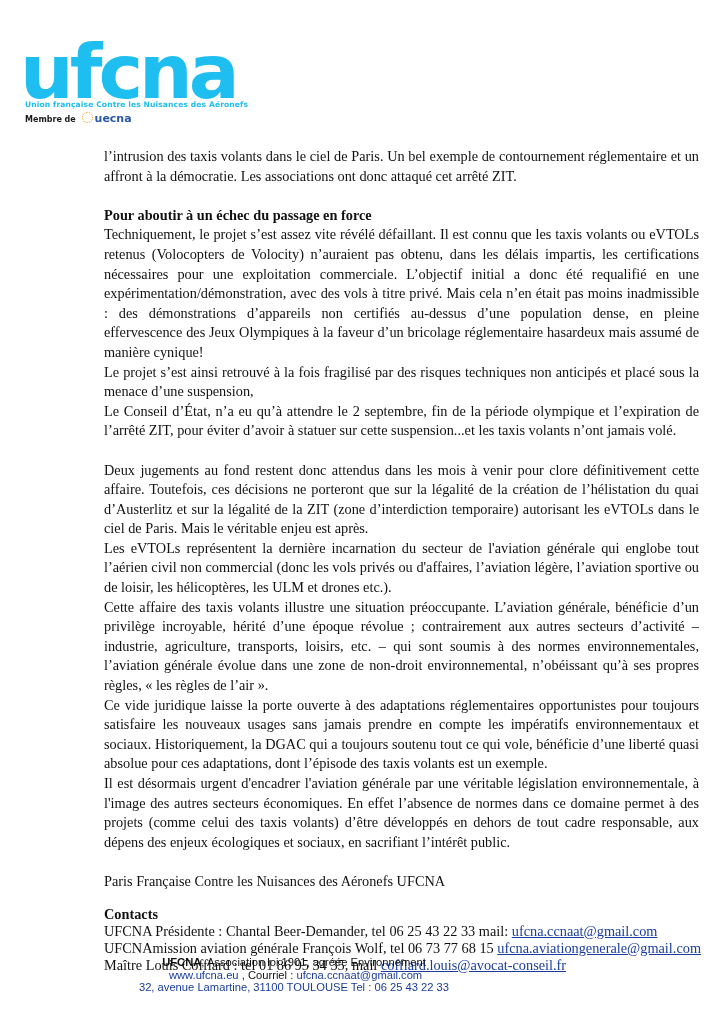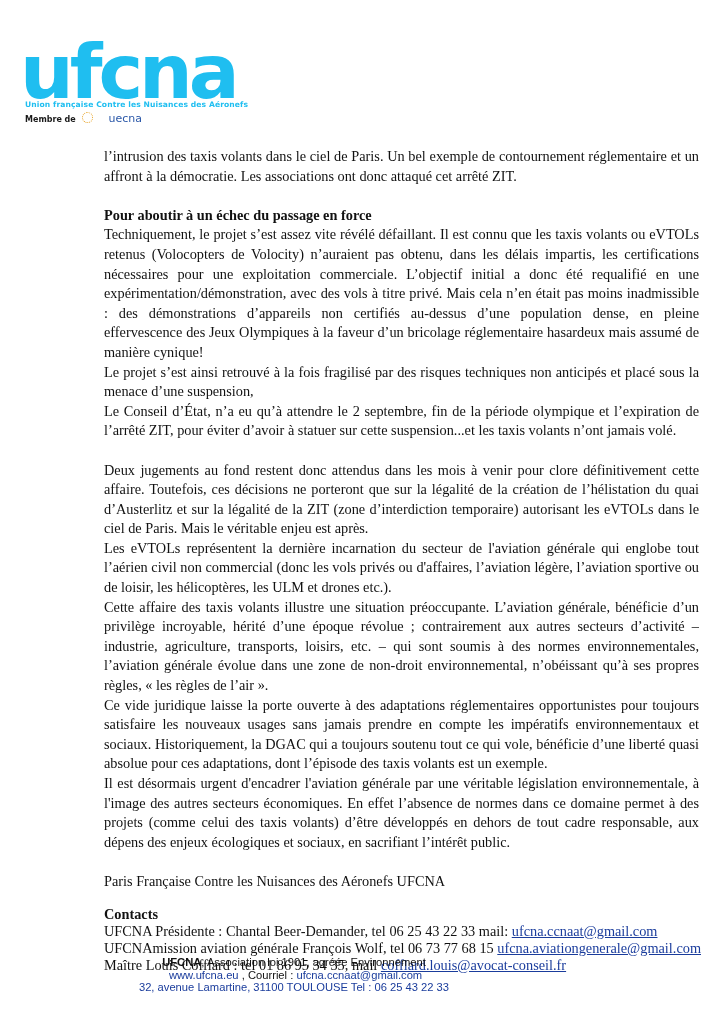--- a/index.html
+++ b/index.html
@@ -14,21 +14,21 @@
   .logo-sub {
     position: absolute; left: 5px; top: 60px;
     font-family: "DejaVu Sans", sans-serif; font-weight: bold; font-size: 7.6px;
     color: #1fbef0; white-space: nowrap; letter-spacing: 0.1px;
   }
   .logo-member {
     position: absolute; left: 5px; top: 72px;
     font-family: "DejaVu Sans", sans-serif; font-weight: bold; font-size: 8px;
     color: #1a1a1a; white-space: nowrap;
   }
-  .logo-member .uecna { font-weight: normal; font-size: 11px; color: #2a57a8; margin-left: 16px; }
+  .logo-member .uecna { font-weight: bold; font-size: 11px; color: #2a57a8; margin-left: 2px; }
   .logo-member .gear { display: inline-block; width: 9px; height: 9px; border: 1.5px dotted #e6a020; border-radius: 50%; vertical-align: -1px; margin-left: 3px; }
 
   .content {
     position: absolute; left: 80px; top: 147px; width: 595px;
     font-family: Liberation Serif, serif; font-size: 14.3px; line-height: 19.6px; color: #111; margin-left: 24px;
   }
   .content p { margin: 0; text-align: justify; }
   .content .gap { height: 19.6px; }
   .content h3 { margin: 0; font-size: 14.3px; font-weight: bold; }
   .contacts { font-size: 14.3px; line-height: 17px; text-align: left; }

